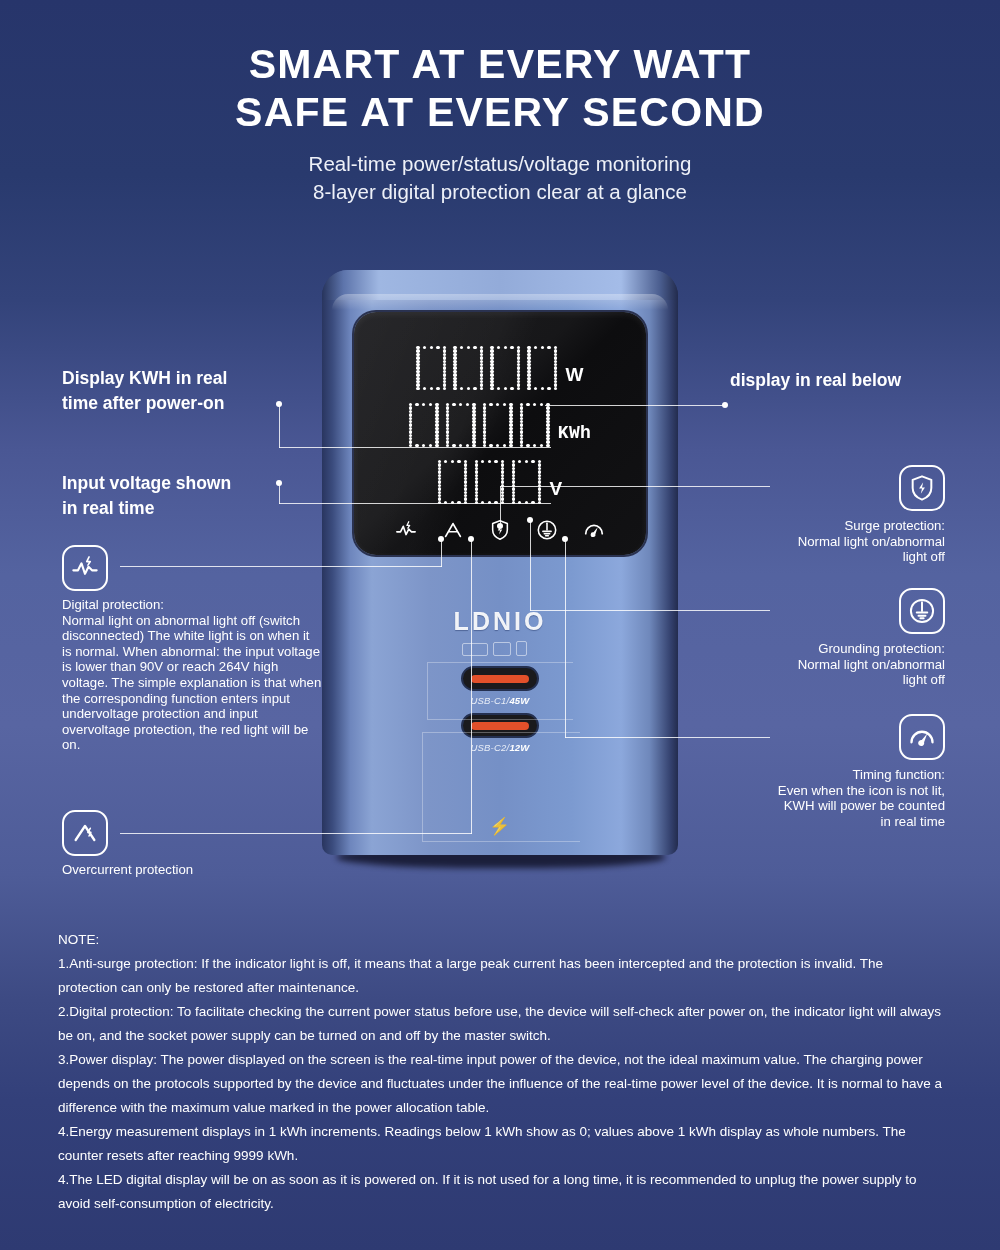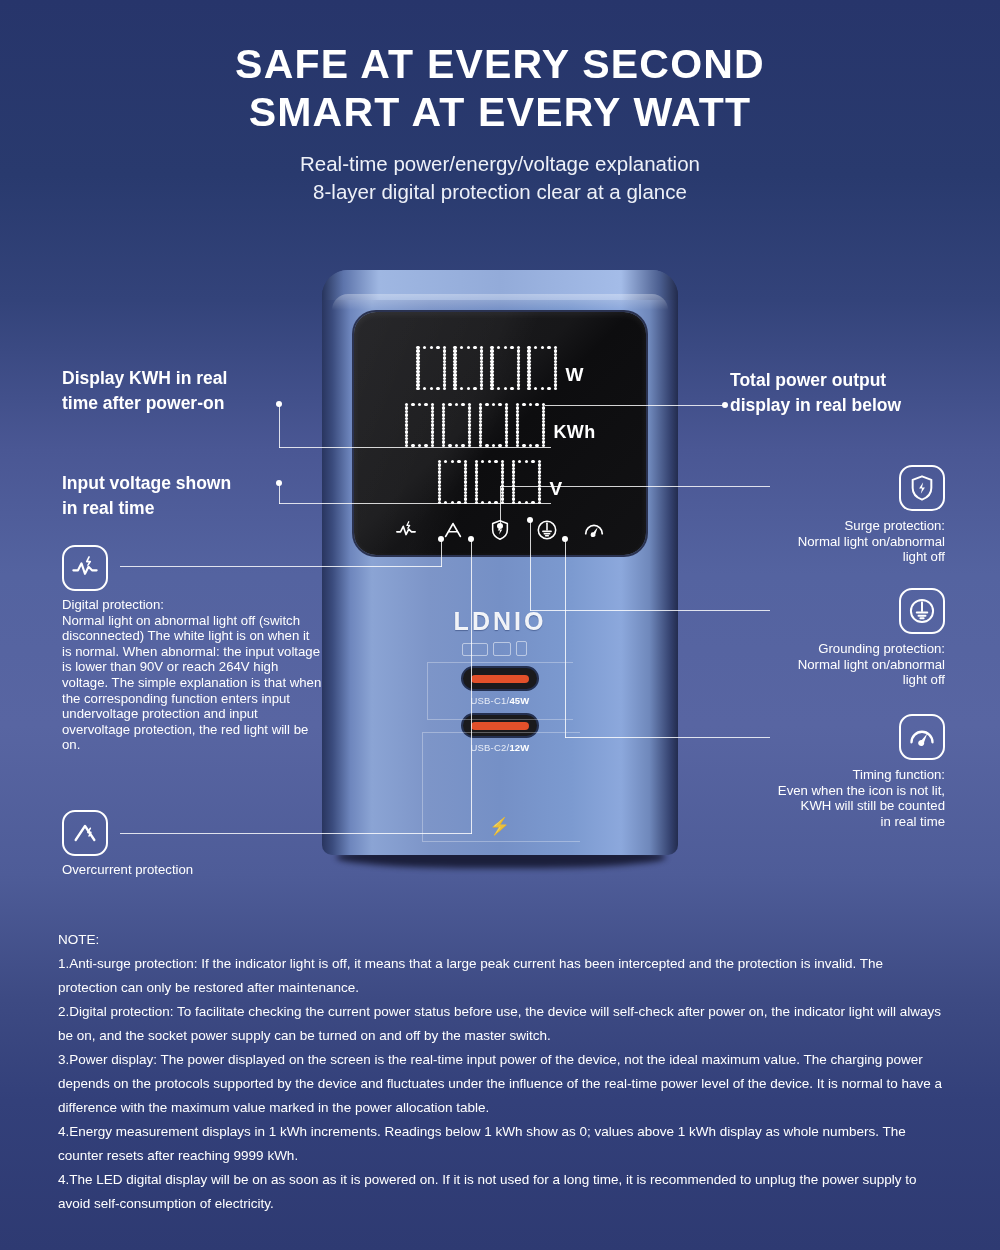--- a/index.html
+++ b/index.html
@@ -56,21 +56,21 @@
   }
   .screen-gloss {
     position:absolute; left:-30px; top:-40px; width:300px; height:330px;
     background:linear-gradient(118deg,rgba(255,255,255,.065) 0%,rgba(255,255,255,.03) 46%,rgba(255,255,255,0) 54%);
     transform:rotate(-6deg);
   }
   .readouts { position:absolute; left:0; top:28px; width:292px; }
   .readout { display:flex; align-items:flex-end; justify-content:center; height:50px; margin-bottom:7px; }
   .digits { display:flex; gap:7px; }
   .unit { font-size:19px; font-weight:bold; color:#fff; margin-left:8px; margin-bottom:4px; letter-spacing:.3px; }
-  .unit.small { font-size:18px; }
+  .unit.small { font-size:18px;font-family:Liberation Mono, monospace; }
 
   
   .dig { position:relative; width:30px; height:44px; }
   .dig i { position:absolute; display:block; border-radius:50%; background:#fff; width:3.4px; height:3.4px; }
 
   .icons-row {
     position:absolute; left:0; bottom:14px; width:292px;
     display:flex; justify-content:center; gap:25px; align-items:center;
   }
   .sicon { width:22px; height:22px; }
@@ -96,21 +96,21 @@
     width:78px; height:25px; border-radius:13px; background:#1a1a1d;
     border:2.5px solid #243050; display:flex; align-items:center; justify-content:center;
   }
   .typec-slot { width:58px; height:8px; border-radius:5px; background:#e2502a; }
   .typea {
     width:84px; height:40px; background:#1a1a1d; border-radius:3px;
     display:flex; align-items:flex-start; justify-content:center; padding-top:5px;
     border:1px solid #222a44;
   }
   .typea-slot { width:68px; height:14px; background:#e2502a; border-radius:1.5px; }
-  .plabel { font-size:9.5px; color:#e8edf7; margin-top:4px; letter-spacing:.2px; }
+  .plabel { font-size:9.5px; color:#e8edf7; margin-top:4px; letter-spacing:.2px;font-style:italic; }
   .plabel b { color:#fff; }
   .bolt-mark { position:absolute; left:0; top:168px; width:356px; text-align:center; font-size:17px; color:rgba(255,255,255,.85); }
 
   .frame-line { position:absolute; border:1px solid rgba(255,255,255,.30); }
 
   
   .callout { position:absolute; }
   .co-text { font-size:17.5px; font-weight:bold; line-height:25px; color:#fff; }
   .co-text.lt { text-align:left; }
 
@@ -133,24 +133,24 @@
 
   
   .notes { position:absolute; left:58px; top:928px; width:888px; }
   .note-head { font-size:13.5px; line-height:24px; color:#fff; }
   .note-p { font-size:13.5px; line-height:24px; color:#fff; }
 </style>
 </head>
 <body>
 
 <div class="header">
+  <div class="head-line">SMART AT EVERY WATT</div>
   <div class="head-line">SAFE AT EVERY SECOND</div>
-  <div class="head-line">SMART AT EVERY WATT</div>
   <div class="sub-wrap">
-    <div class="sub-line">Real-time power/energy/voltage explanation</div>
+    <div class="sub-line">Real-time power/status/voltage monitoring</div>
     <div class="sub-line">8-layer digital protection clear at a glance</div>
   </div>
 </div>
 
 <div class="device-shadow"></div>
 <div class="device">
   <div class="dev-body"></div>
   <div class="dev-top"></div>
   <div class="dev-bevel"></div>
 
@@ -650,21 +650,20 @@
       <path d="M16.5 8 L14.5 11.5 L17 11.5 L15.5 14.5" stroke-width="1.4"></path>
     </svg>
   </div>
   <div class="desc" style="margin-top:6px;">Overcurrent protection</div>
 </div>
 <div class="ln lnh" style="left:120px; top:833px; width:352px;"></div>
 <div class="ln lnv" style="left:471px; top:541px; height:293px;"></div>
 <div class="dot" style="left:468px; top:536px;"></div>
 
 <div class="callout" style="left:730px; top:368px; width:215px;">
-  <div class="co-text lt">Total power output</div>
   <div class="co-text lt">display in real below</div>
 </div>
 <div class="dot" style="left:722px; top:402px;"></div>
 <div class="ln lnh" style="left:545px; top:405px; width:178px;"></div>
 
 <div class="callout" style="left:770px; top:465px; width:175px;">
   <div class="badge" style="margin-left:auto;">
     <svg width="28" height="28" viewBox="0 0 24 24" fill="none" stroke="#fff" stroke-width="1.7" stroke-linejoin="round">
       <path d="M12 2 L20 5 V12 C20 17 16 20.5 12 22 C8 20.5 4 17 4 12 V5 Z"></path>
       <path d="M13 7 L9.5 12.5 H12 L11 17 L14.5 11.5 H12 Z" fill="#fff" stroke="none"></path>
@@ -698,21 +697,21 @@
 
 <div class="callout" style="left:740px; top:714px; width:205px;">
   <div class="badge" style="margin-left:auto;">
     <svg width="28" height="28" viewBox="0 0 24 24" fill="none" stroke="#fff" stroke-width="2" stroke-linecap="round">
       <path d="M3 16.5 A9 9 0 0 1 21 16.5"></path>
       <path d="M16.5 9 L11.8 14.6 A2.6 2.6 0 1 0 13.8 16.4 Z" fill="#fff" stroke="none"></path>
     </svg>
   </div>
   <div class="desc rt" style="margin-top:7px;">Timing function:</div>
   <div class="desc rt">Even when the icon is not lit,</div>
-  <div class="desc rt">KWH will still be counted</div>
+  <div class="desc rt">KWH will power be counted</div>
   <div class="desc rt">in real time</div>
 </div>
 <div class="ln lnh" style="left:565px; top:737px; width:205px;"></div>
 <div class="ln lnv" style="left:565px; top:541px; height:197px;"></div>
 <div class="dot" style="left:562px; top:536px;"></div>
 
 <div class="notes">
   <div class="note-head">NOTE:</div>
   <div class="note-p">1.Anti-surge protection: If the indicator light is off, it means that a large peak current has been intercepted and the protection is invalid. The protection can only be restored after maintenance.</div>
   <div class="note-p">2.Digital protection: To facilitate checking the current power status before use, the device will self-check after power on, the indicator light will always be on, and the socket power supply can be turned on and off by the master switch.</div>

